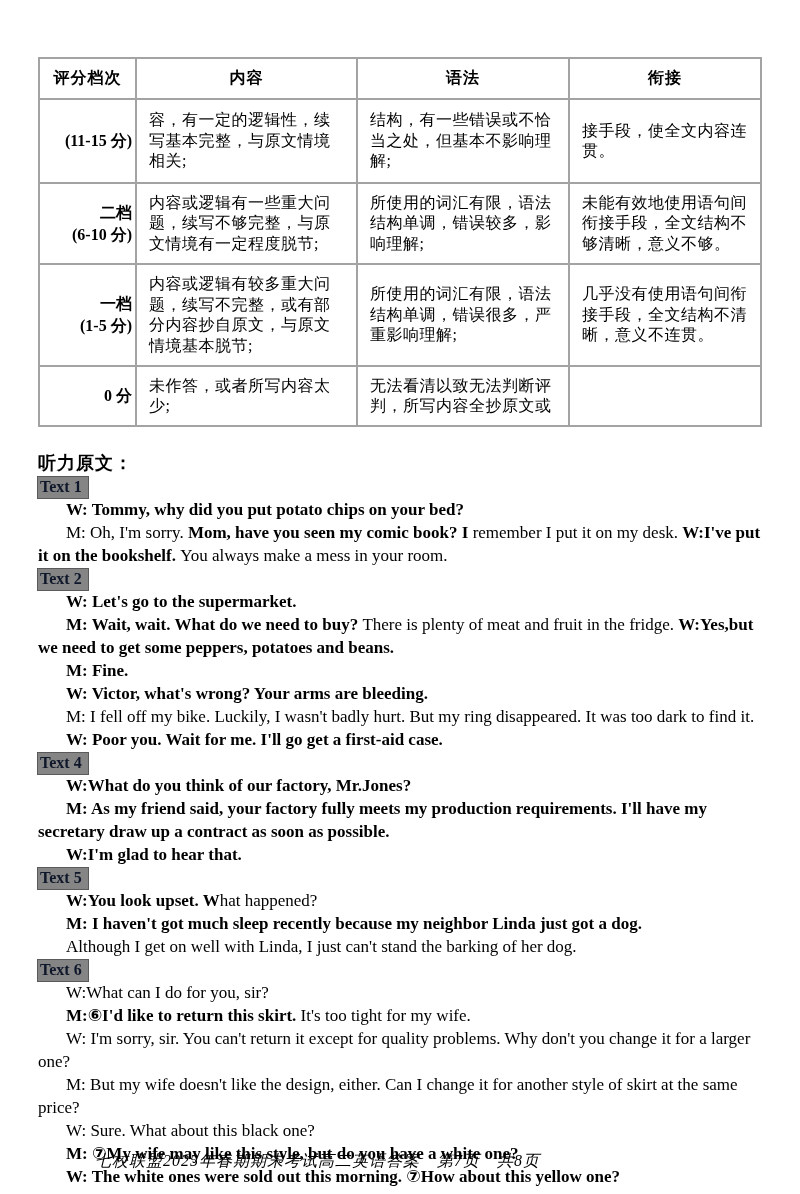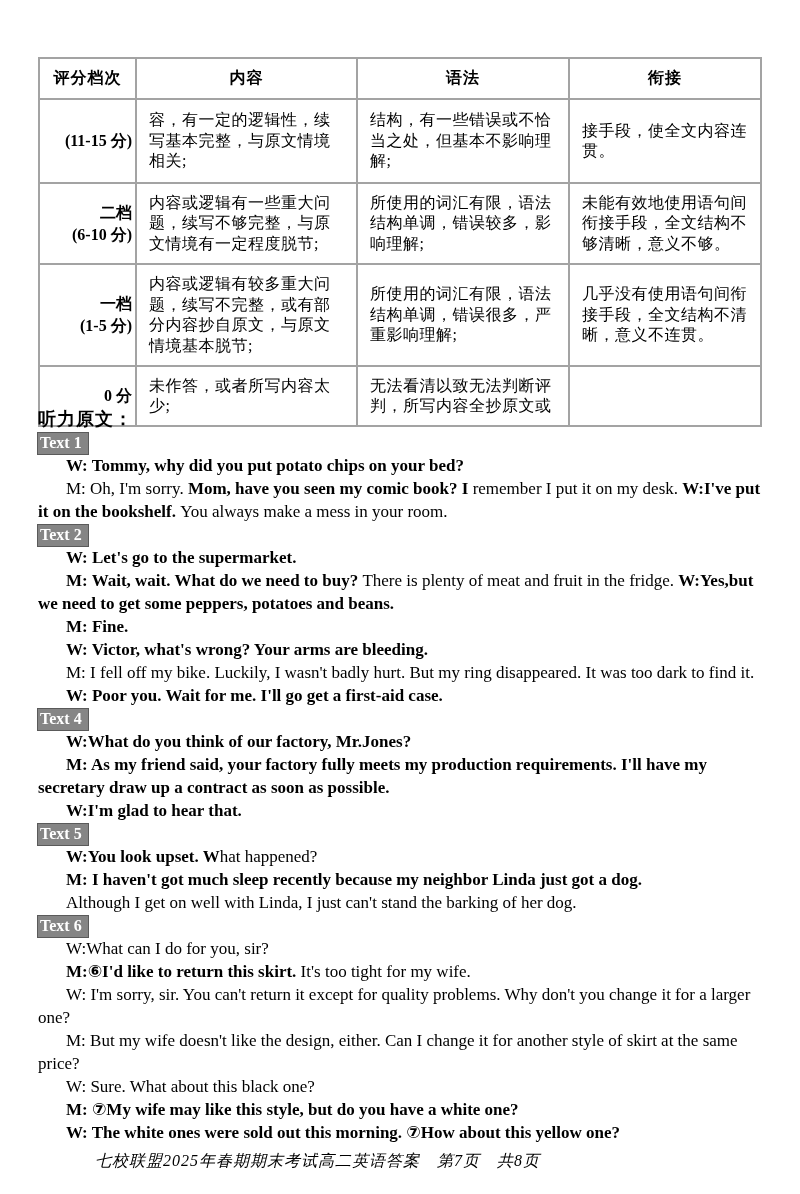--- a/index.html
+++ b/index.html
@@ -28,29 +28,29 @@
   }
   .grading-table td.desc-cell{
     text-align:left;padding:6px 10px 6px 12px;line-height:20.5px;letter-spacing:0.5px;
   }
   .grading-table tr.r1 td{height:84px;}
   .grading-table tr.r2 td{height:81px;}
   .grading-table tr.r3 td{height:102px;}
   .grading-table tr.r4 td{height:60px;}
   
   .transcript{
-    position:absolute;left:38px;top:408px;width:726px;
+    position:absolute;left:38px;top:452px;width:726px;
     font-size:17px;line-height:23px;
   }
   .transcript-heading{
     font-weight:bold;font-size:18px;margin:0;letter-spacing:1px;
   }
   .label-line{margin:0;line-height:23px;}
   .text-label{
-    display:inline-block;background:#858585;color:#ffffff;
+    display:inline-block;background:#858585;color:#0f172a;
     font-weight:bold;font-size:16px;line-height:20px;
     padding:0 6px 1px 2px;box-shadow:0 0 0 1px #5a5a5a;
   }
   .transcript p.dialogue{
     margin:0;text-indent:28px;
   }
   .transcript .b{font-weight:bold;}
   
   .page-footer{
     position:absolute;left:0;top:1151px;width:635px;

